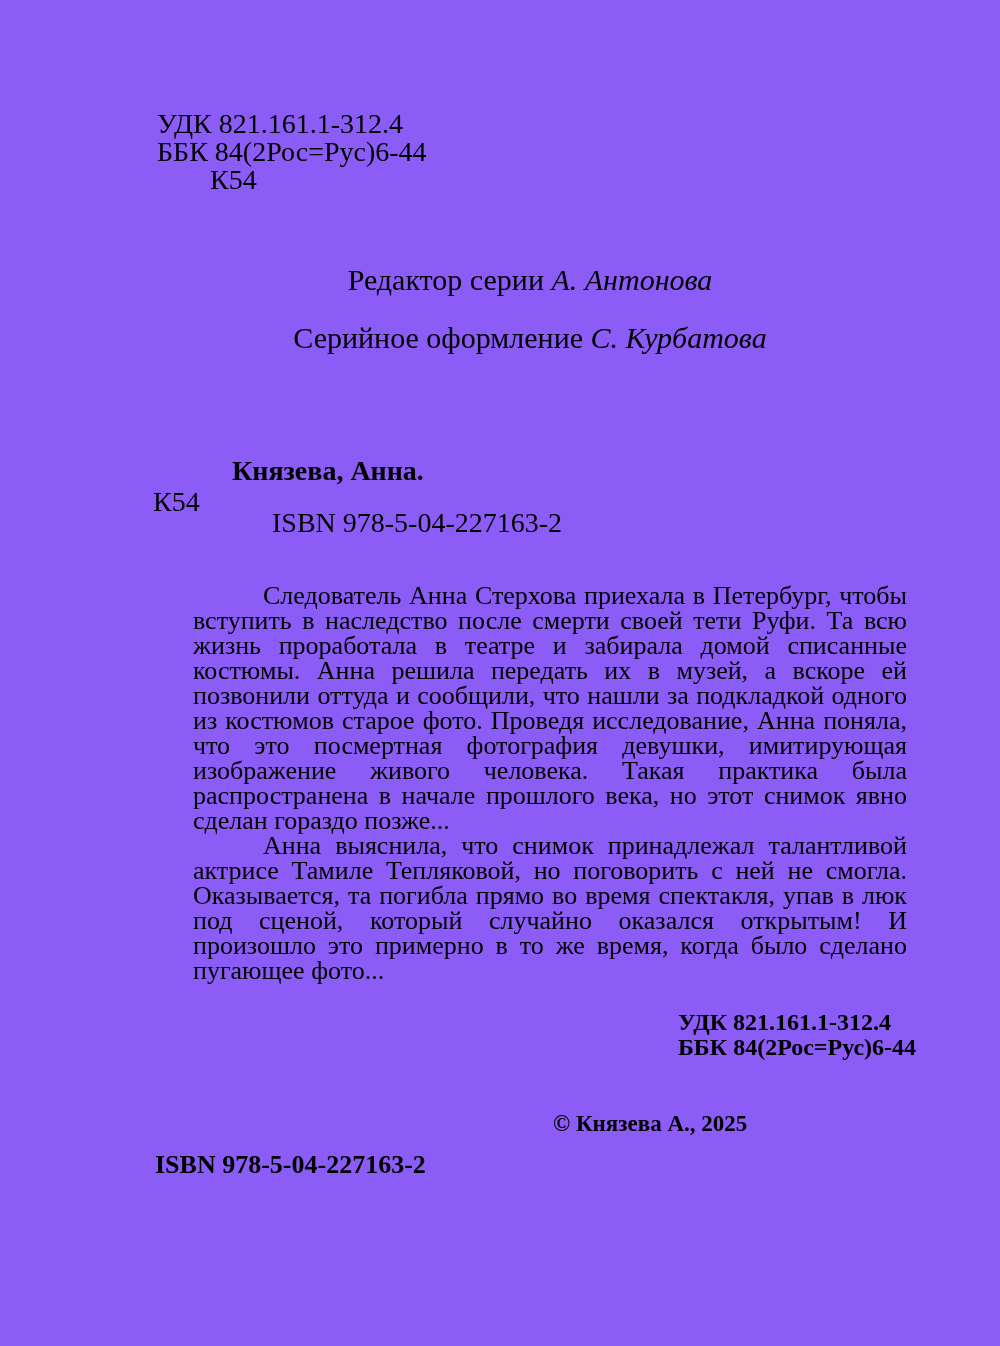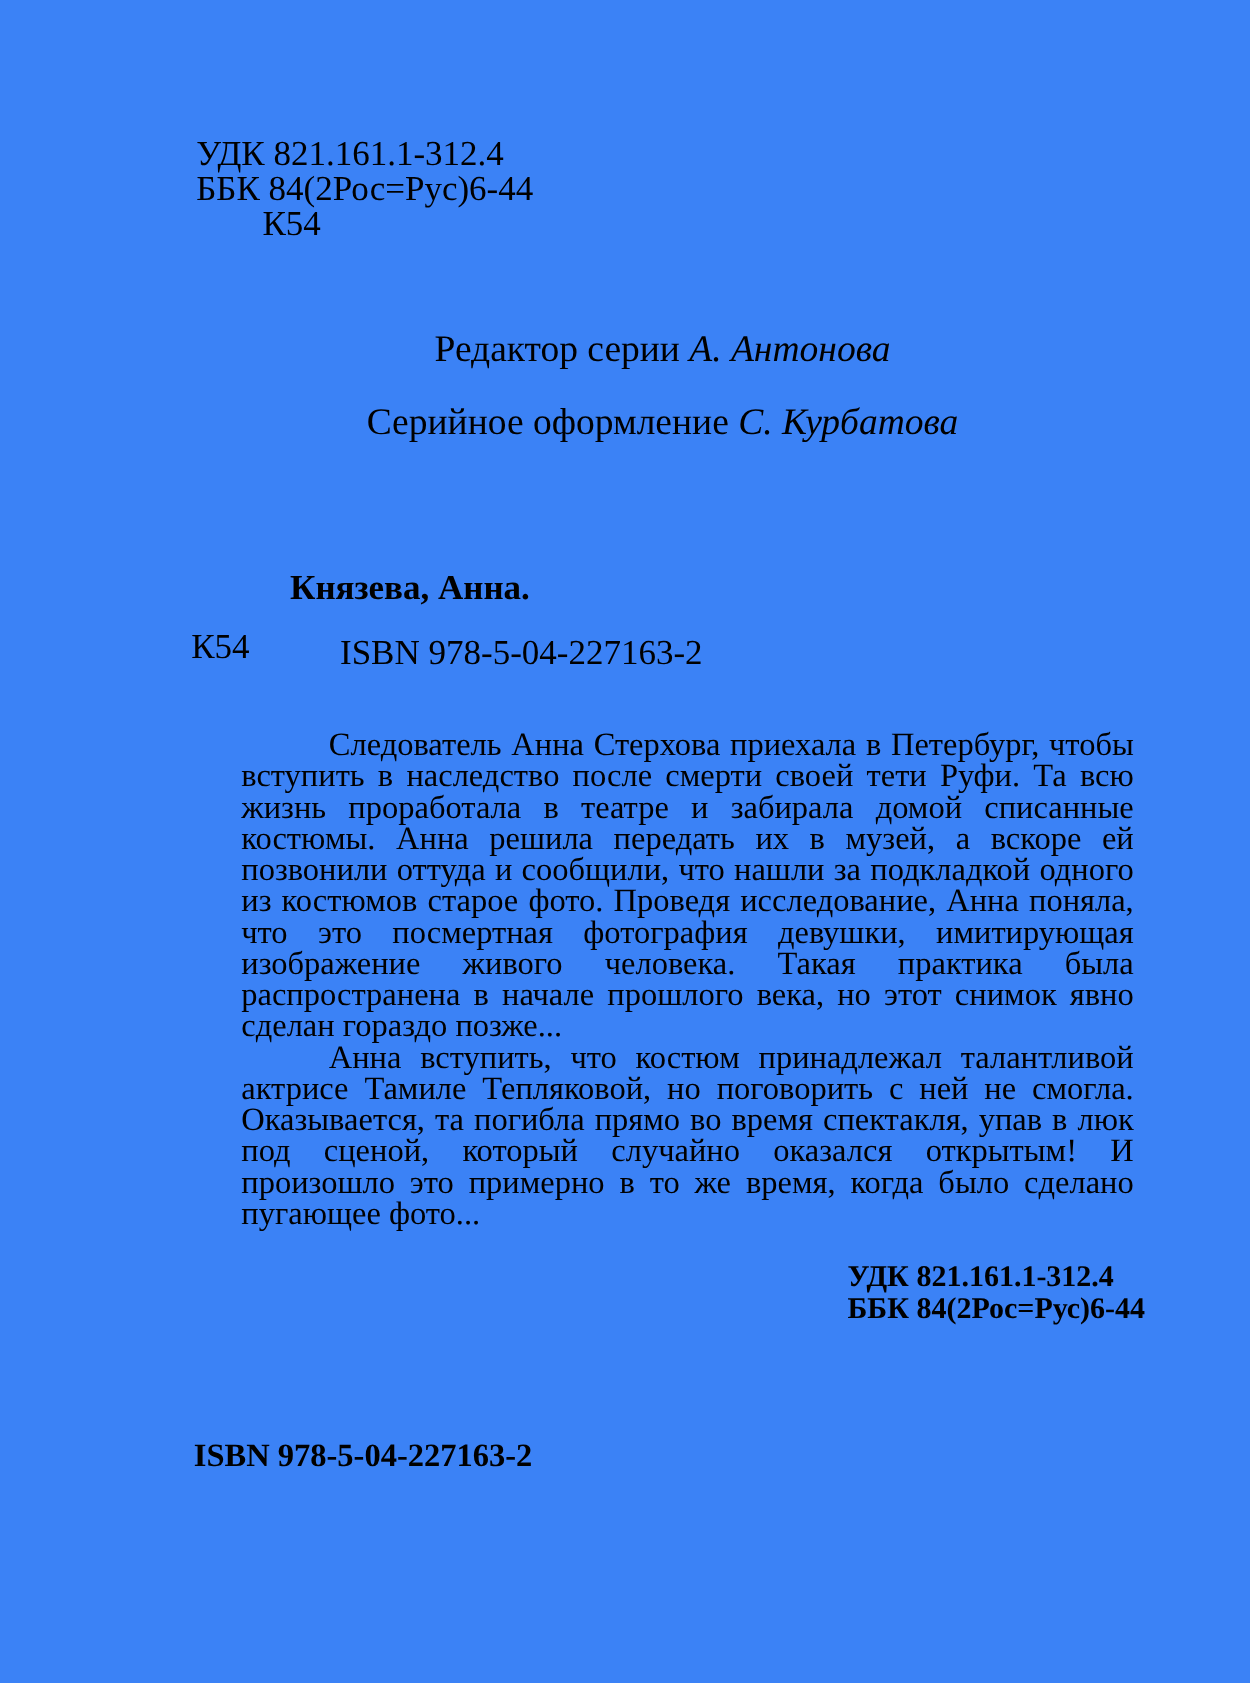--- a/index.html
+++ b/index.html
@@ -2,21 +2,21 @@
 <html lang="ru"><head>
 <meta charset="utf-8">
 <style>
   html, body { margin: 0; padding: 0; }
   body { background: #888; }
   .page {
     position: relative;
     width: 1000px;
     height: 1346px;
     margin: 0 auto;
-    background: #3b82f6;
+    background: #8b5cf6;
     color: #000000;
     font-family: "Liberation Serif", "DejaVu Serif", serif;
     overflow: hidden;
   }
 
   
   .top-codes {
     position: absolute;
     left: 157px;
     top: 110px;
@@ -41,21 +41,21 @@
 
   
   .catalog {
     position: absolute;
     left: 153px;
     top: 455px;
     width: 754px;
     font-size: 28px;
     line-height: 31px;
   }
-  .catalog-author { margin: 0 0 16px 79px; font-weight: bold; }
+  .catalog-author { margin: 0 0 0 79px; font-weight: bold; }
   .catalog-entry-row { position: relative; }
   .catalog-code { position: absolute; left: 0; top: 0; }
   .catalog-entry {
     margin: 0 0 0 80px;
     width: 674px;
     text-align: justify;
     text-indent: 39px;
   }
   .catalog-isbn { margin: 21px 0 0 119px; }
 
@@ -125,26 +125,27 @@
   <div class="catalog">
     <div class="catalog-author">Князева, Анна.</div>
     <div class="catalog-entry-row">
       <span class="catalog-code">К54</span>
     </div>
     <p class="catalog-isbn">ISBN 978-5-04-227163-2</p>
   </div>
 
   <div class="annotation">
     <p>Следователь Анна Стерхова приехала в Петербург, чтобы вступить в наследство после смерти своей тети Руфи. Та всю жизнь проработала в театре и забирала домой списанные костюмы. Анна решила передать их в музей, а вскоре ей позвонили оттуда и сообщили, что нашли за подкладкой одного из костюмов старое фото. Проведя исследование, Анна поняла, что это посмертная фотография девушки, имитирующая изображение живого человека. Такая практика была распространена в начале прошлого века, но этот снимок явно сделан гораздо позже...</p>
-    <p>Анна вступить, что костюм принадлежал талантливой актрисе Тамиле Тепляковой, но поговорить с ней не смогла. Оказывается, та погибла прямо во время спектакля, упав в люк под сценой, который случайно оказался открытым! И произошло это примерно в то же время, когда было сделано пугающее фото...</p>
+    <p>Анна выяснила, что снимок принадлежал талантливой актрисе Тамиле Тепляковой, но поговорить с ней не смогла. Оказывается, та погибла прямо во время спектакля, упав в люк под сценой, который случайно оказался открытым! И произошло это примерно в то же время, когда было сделано пугающее фото...</p>
   </div>
 
   <div class="bottom-codes">
     <div>УДК 821.161.1-312.4</div>
     <div>ББК 84(2Рос=Рус)6-44</div>
   </div>
 
   <div class="copyright">
+    <div>© Князева А., 2025</div>
   </div>
 
   <div class="footer-isbn">ISBN 978-5-04-227163-2</div>
 
 </div>
 
 </body></html>

